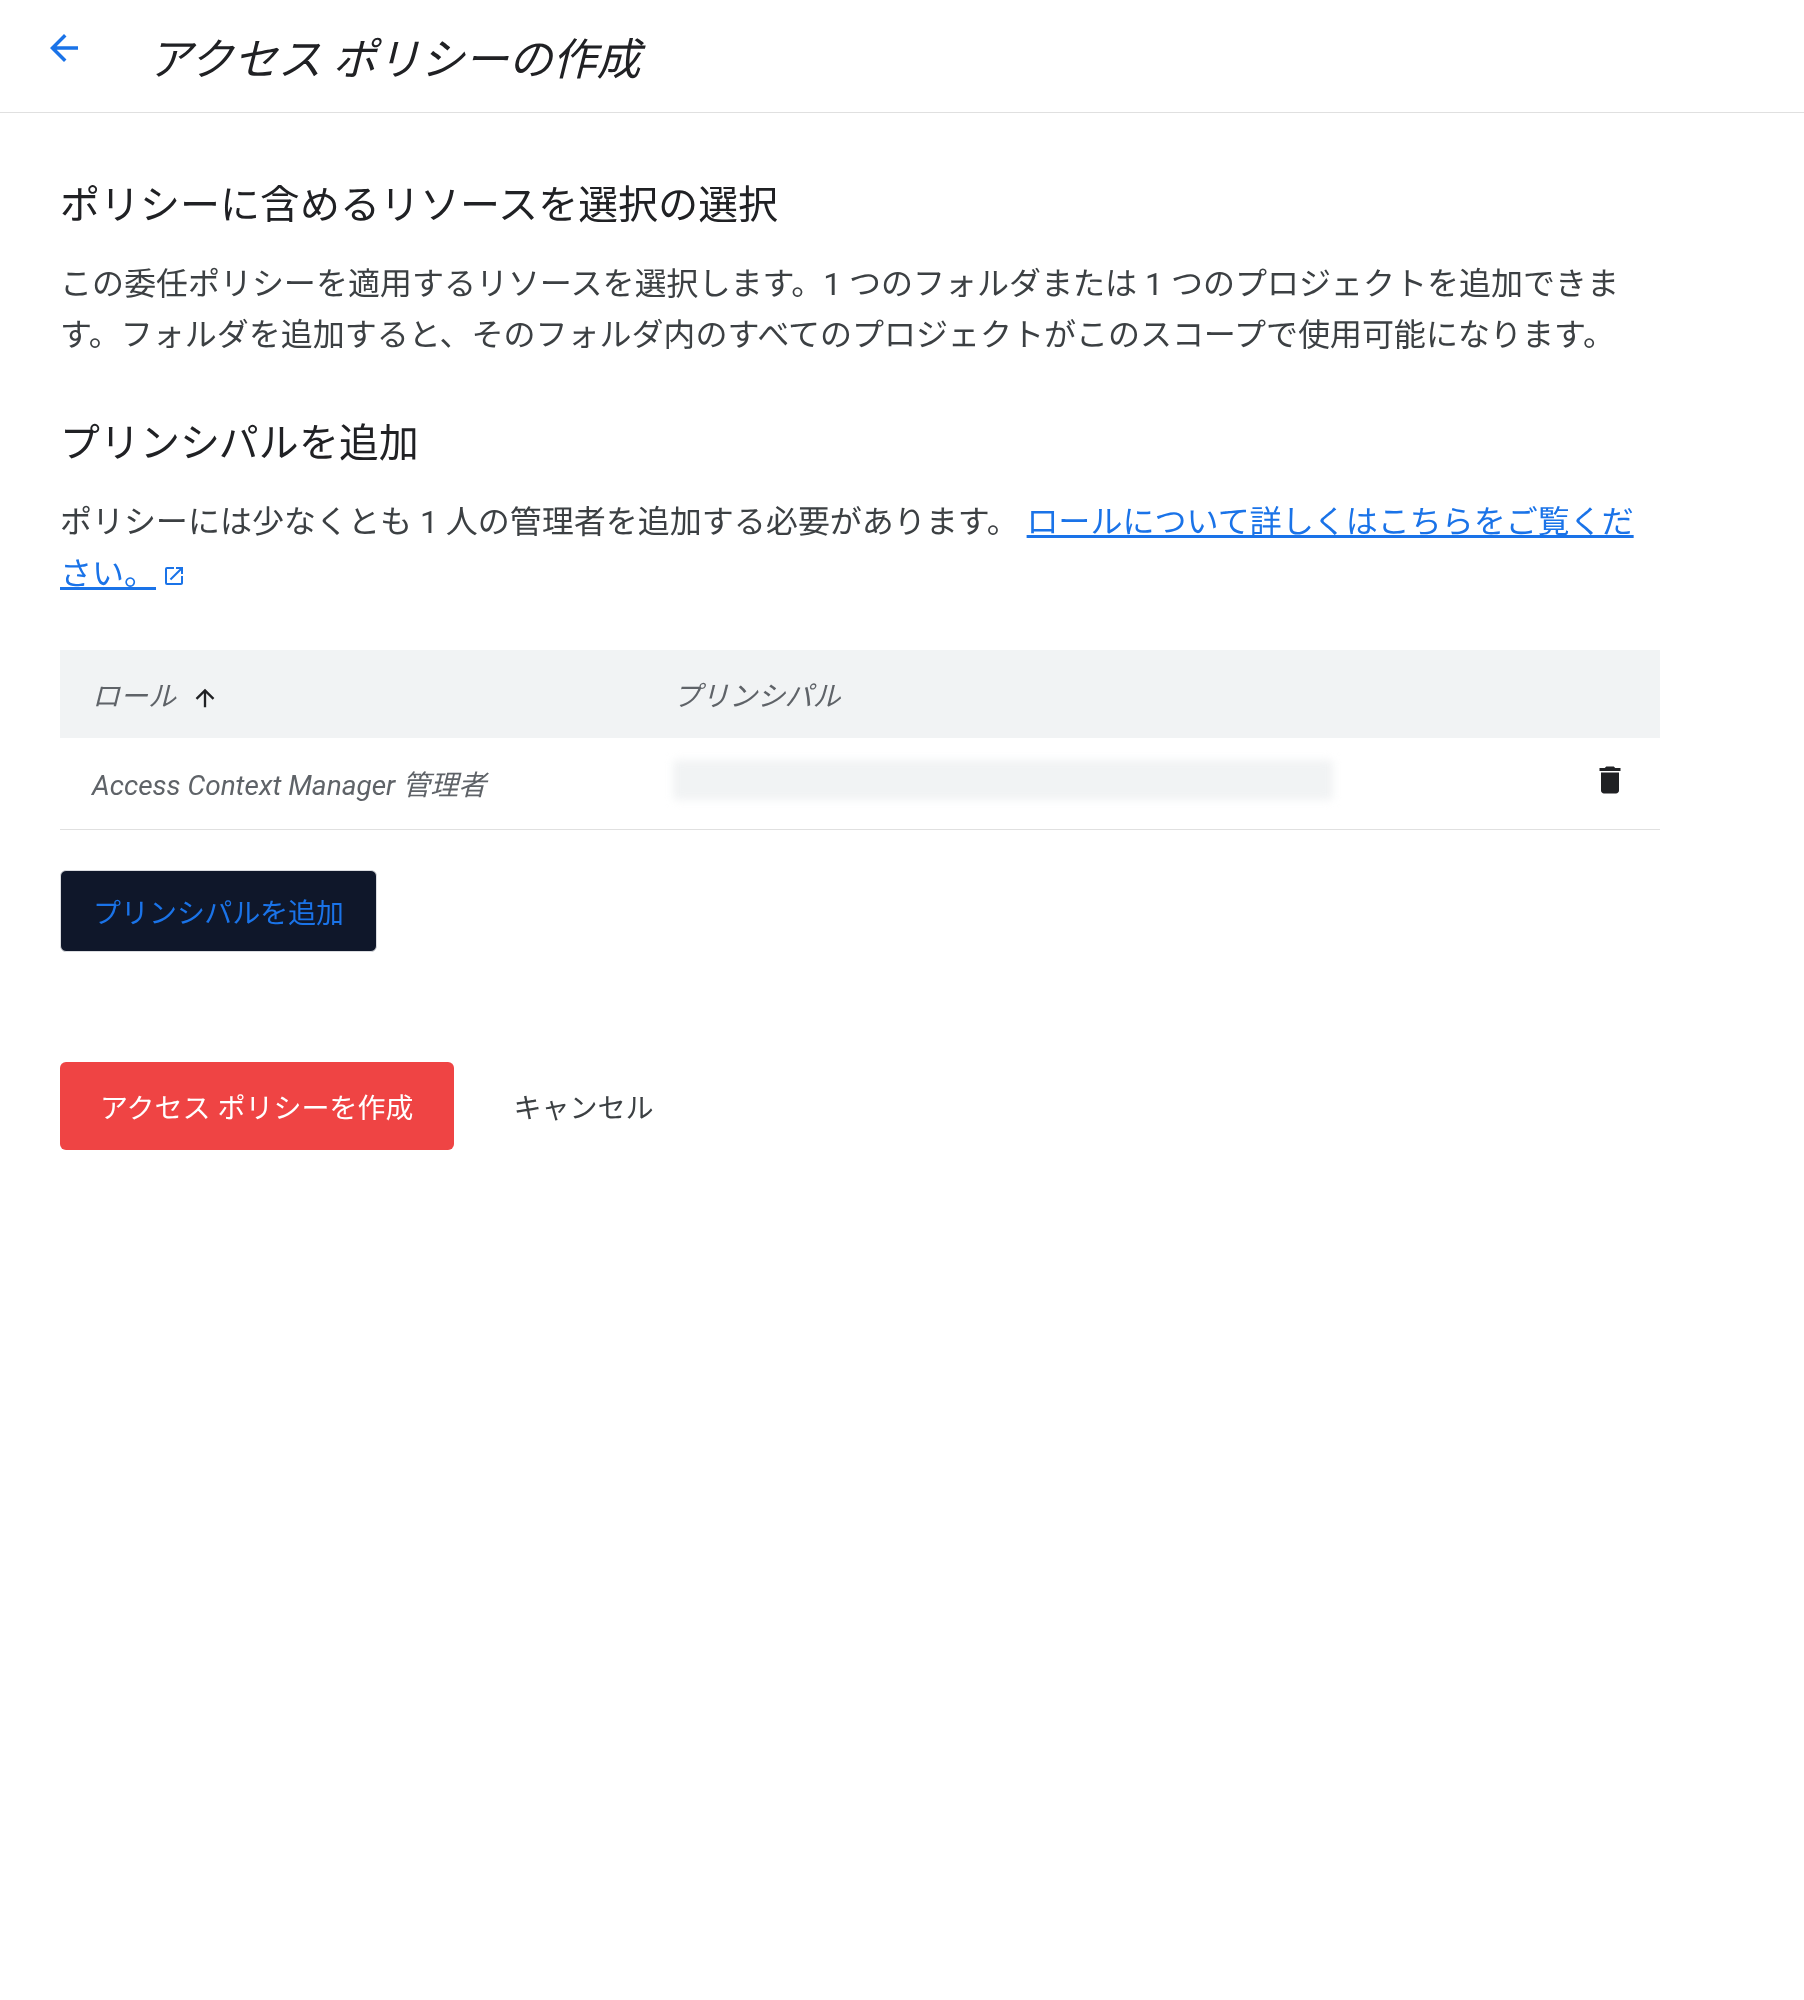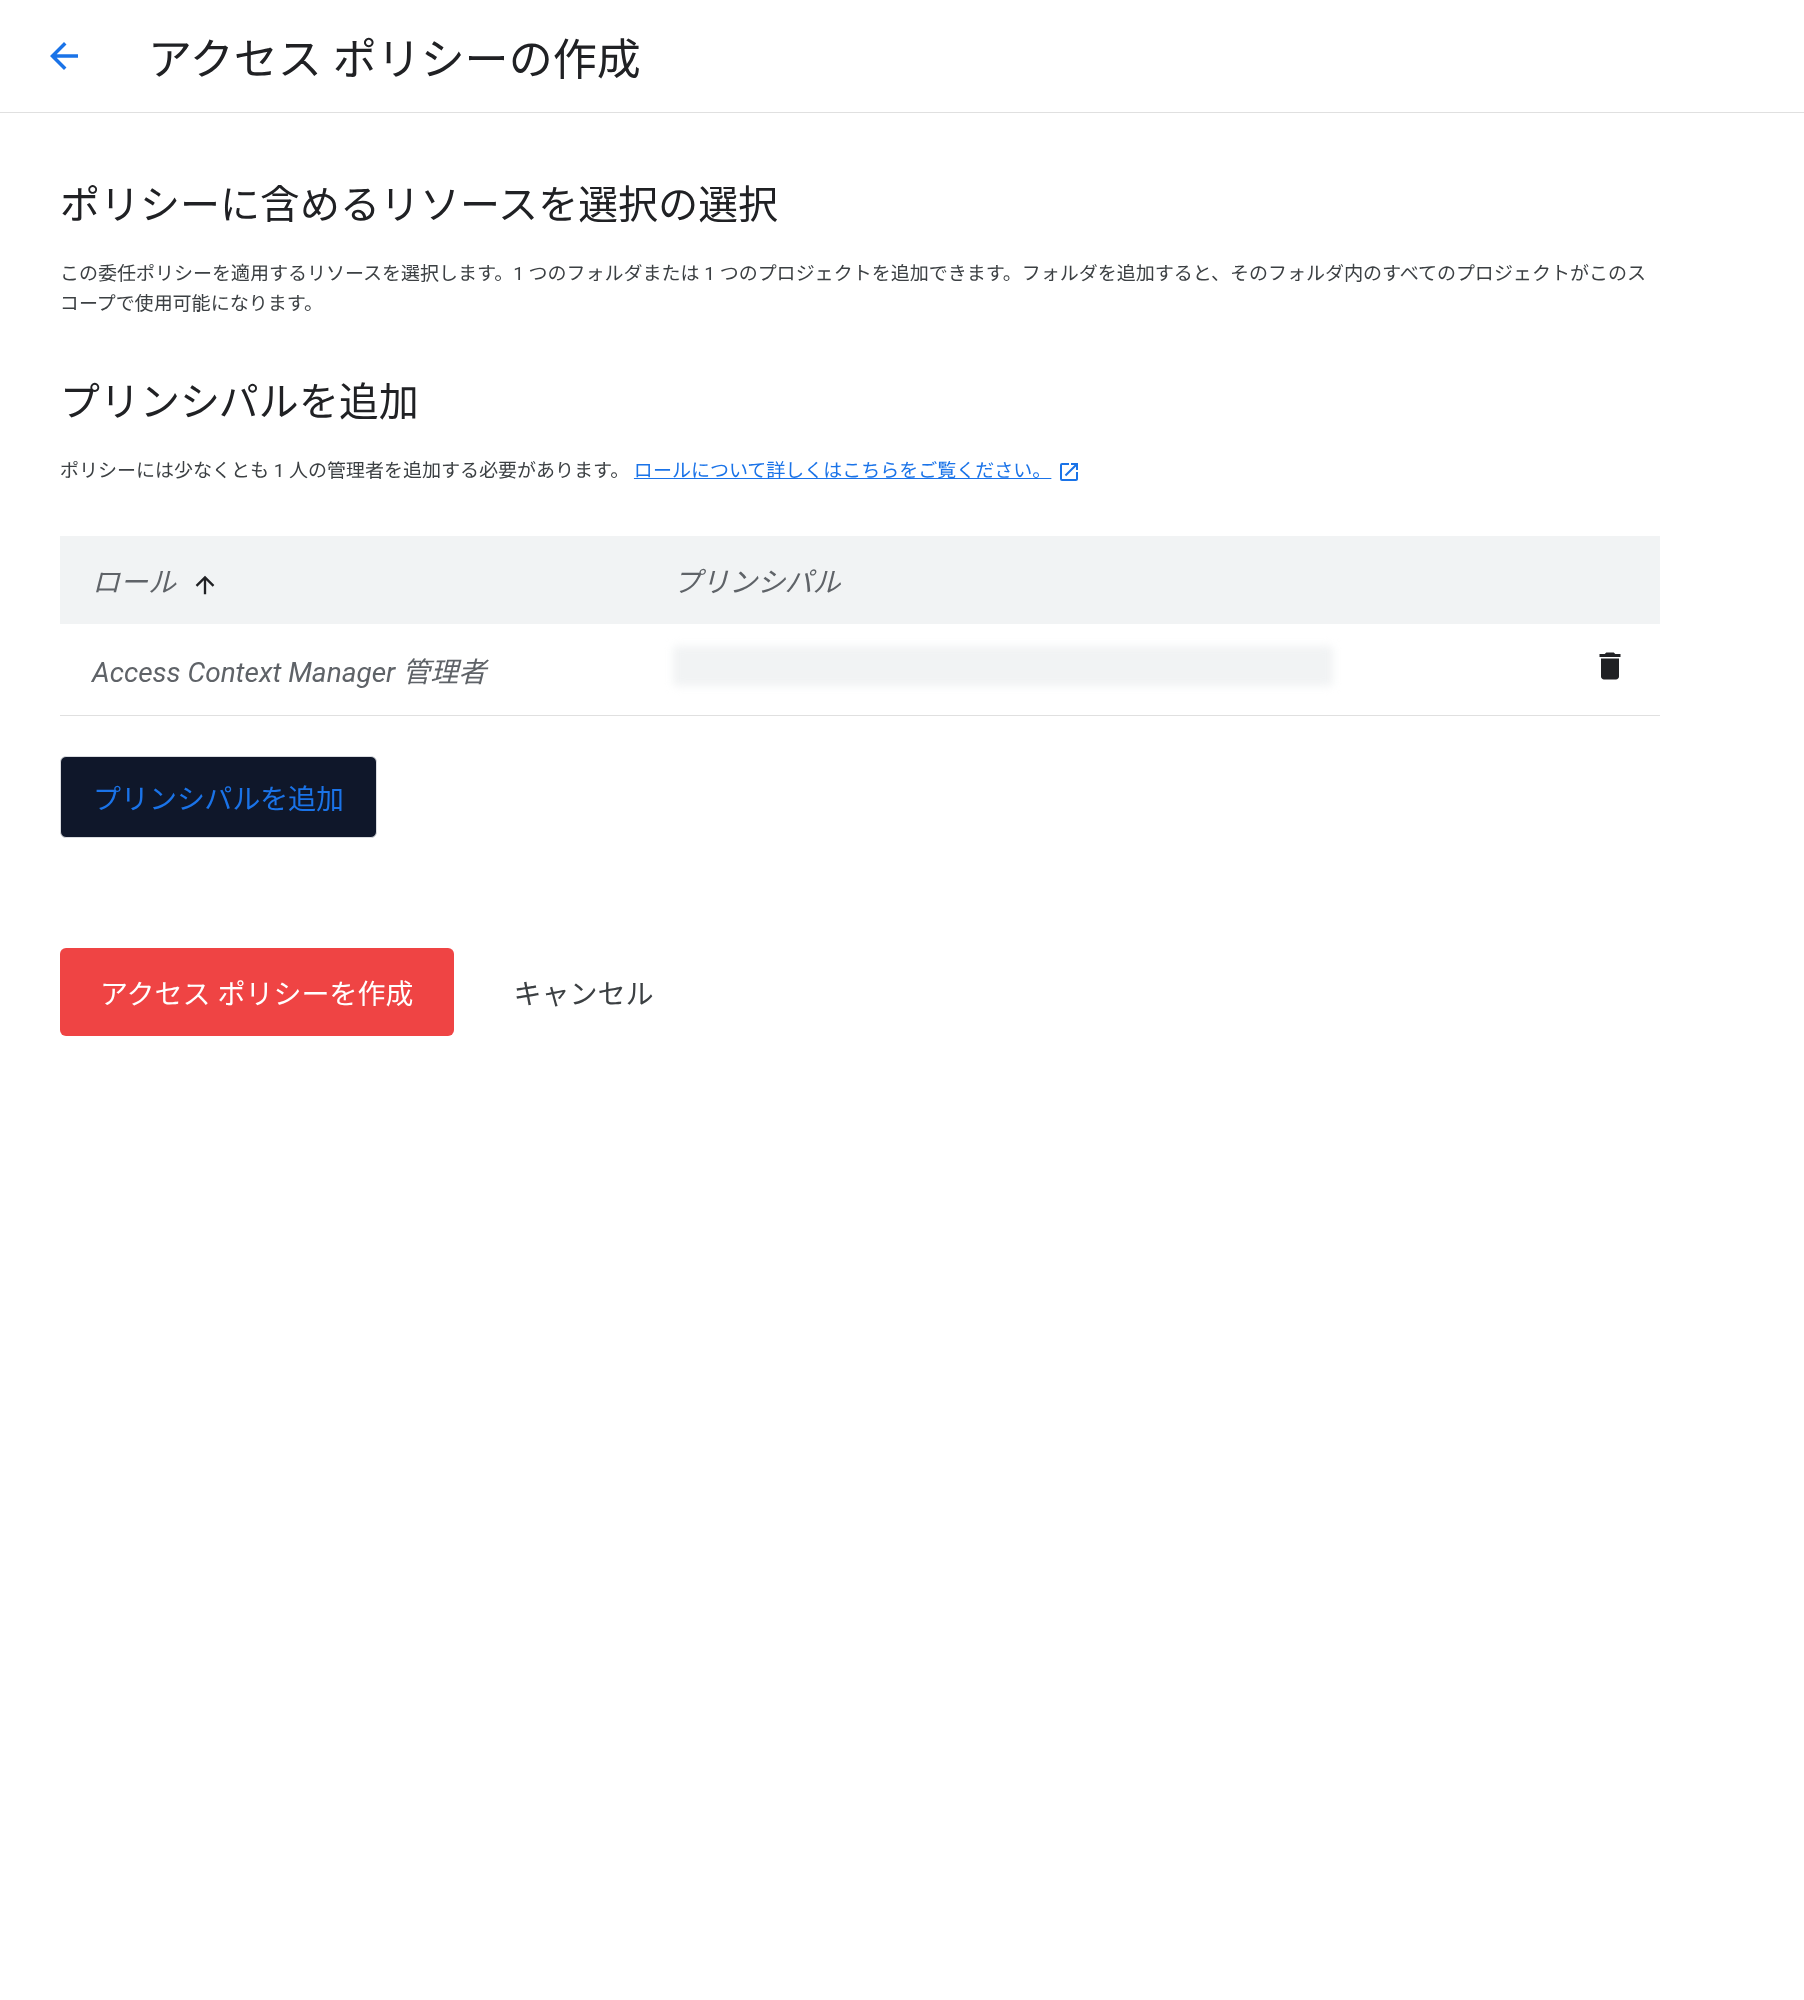--- a/index.html
+++ b/index.html
@@ -4,23 +4,24 @@
 <style>
   * { box-sizing: border-box; margin: 0; padding: 0; }
   body {
     font-family: "Google Sans", Roboto, "Noto Sans JP", Arial, sans-serif;
     background: #fff;
     color: #202124;
     width: 1804px;
   }
   .header {
     display: flex;
-    align-items: center;
+    align-items: flex-start;
     padding: 24px 40px;
     border-bottom: 1px solid #e0e0e0;
+    font-style: italic;
   }
   .back-btn {
     width: 48px;
     height: 48px;
     display: flex;
     align-items: center;
     justify-content: center;
     cursor: pointer;
     color: #1a73e8;
     margin-right: 60px;
@@ -57,21 +58,21 @@
     color: #202124;
     font-family: inherit;
   }
   .section-heading {
     font-size: 40px;
     font-weight: 400;
     color: #202124;
     margin-bottom: 28px;
   }
   .section-desc {
-    font-size: 19px;
+    font-size: 32px;
     line-height: 1.6;
     color: #3c4043;
     margin-bottom: 50px;
   }
   .link {
     color: #1a73e8;
     text-decoration: underline;
     cursor: pointer;
   }
   .link-icon {

